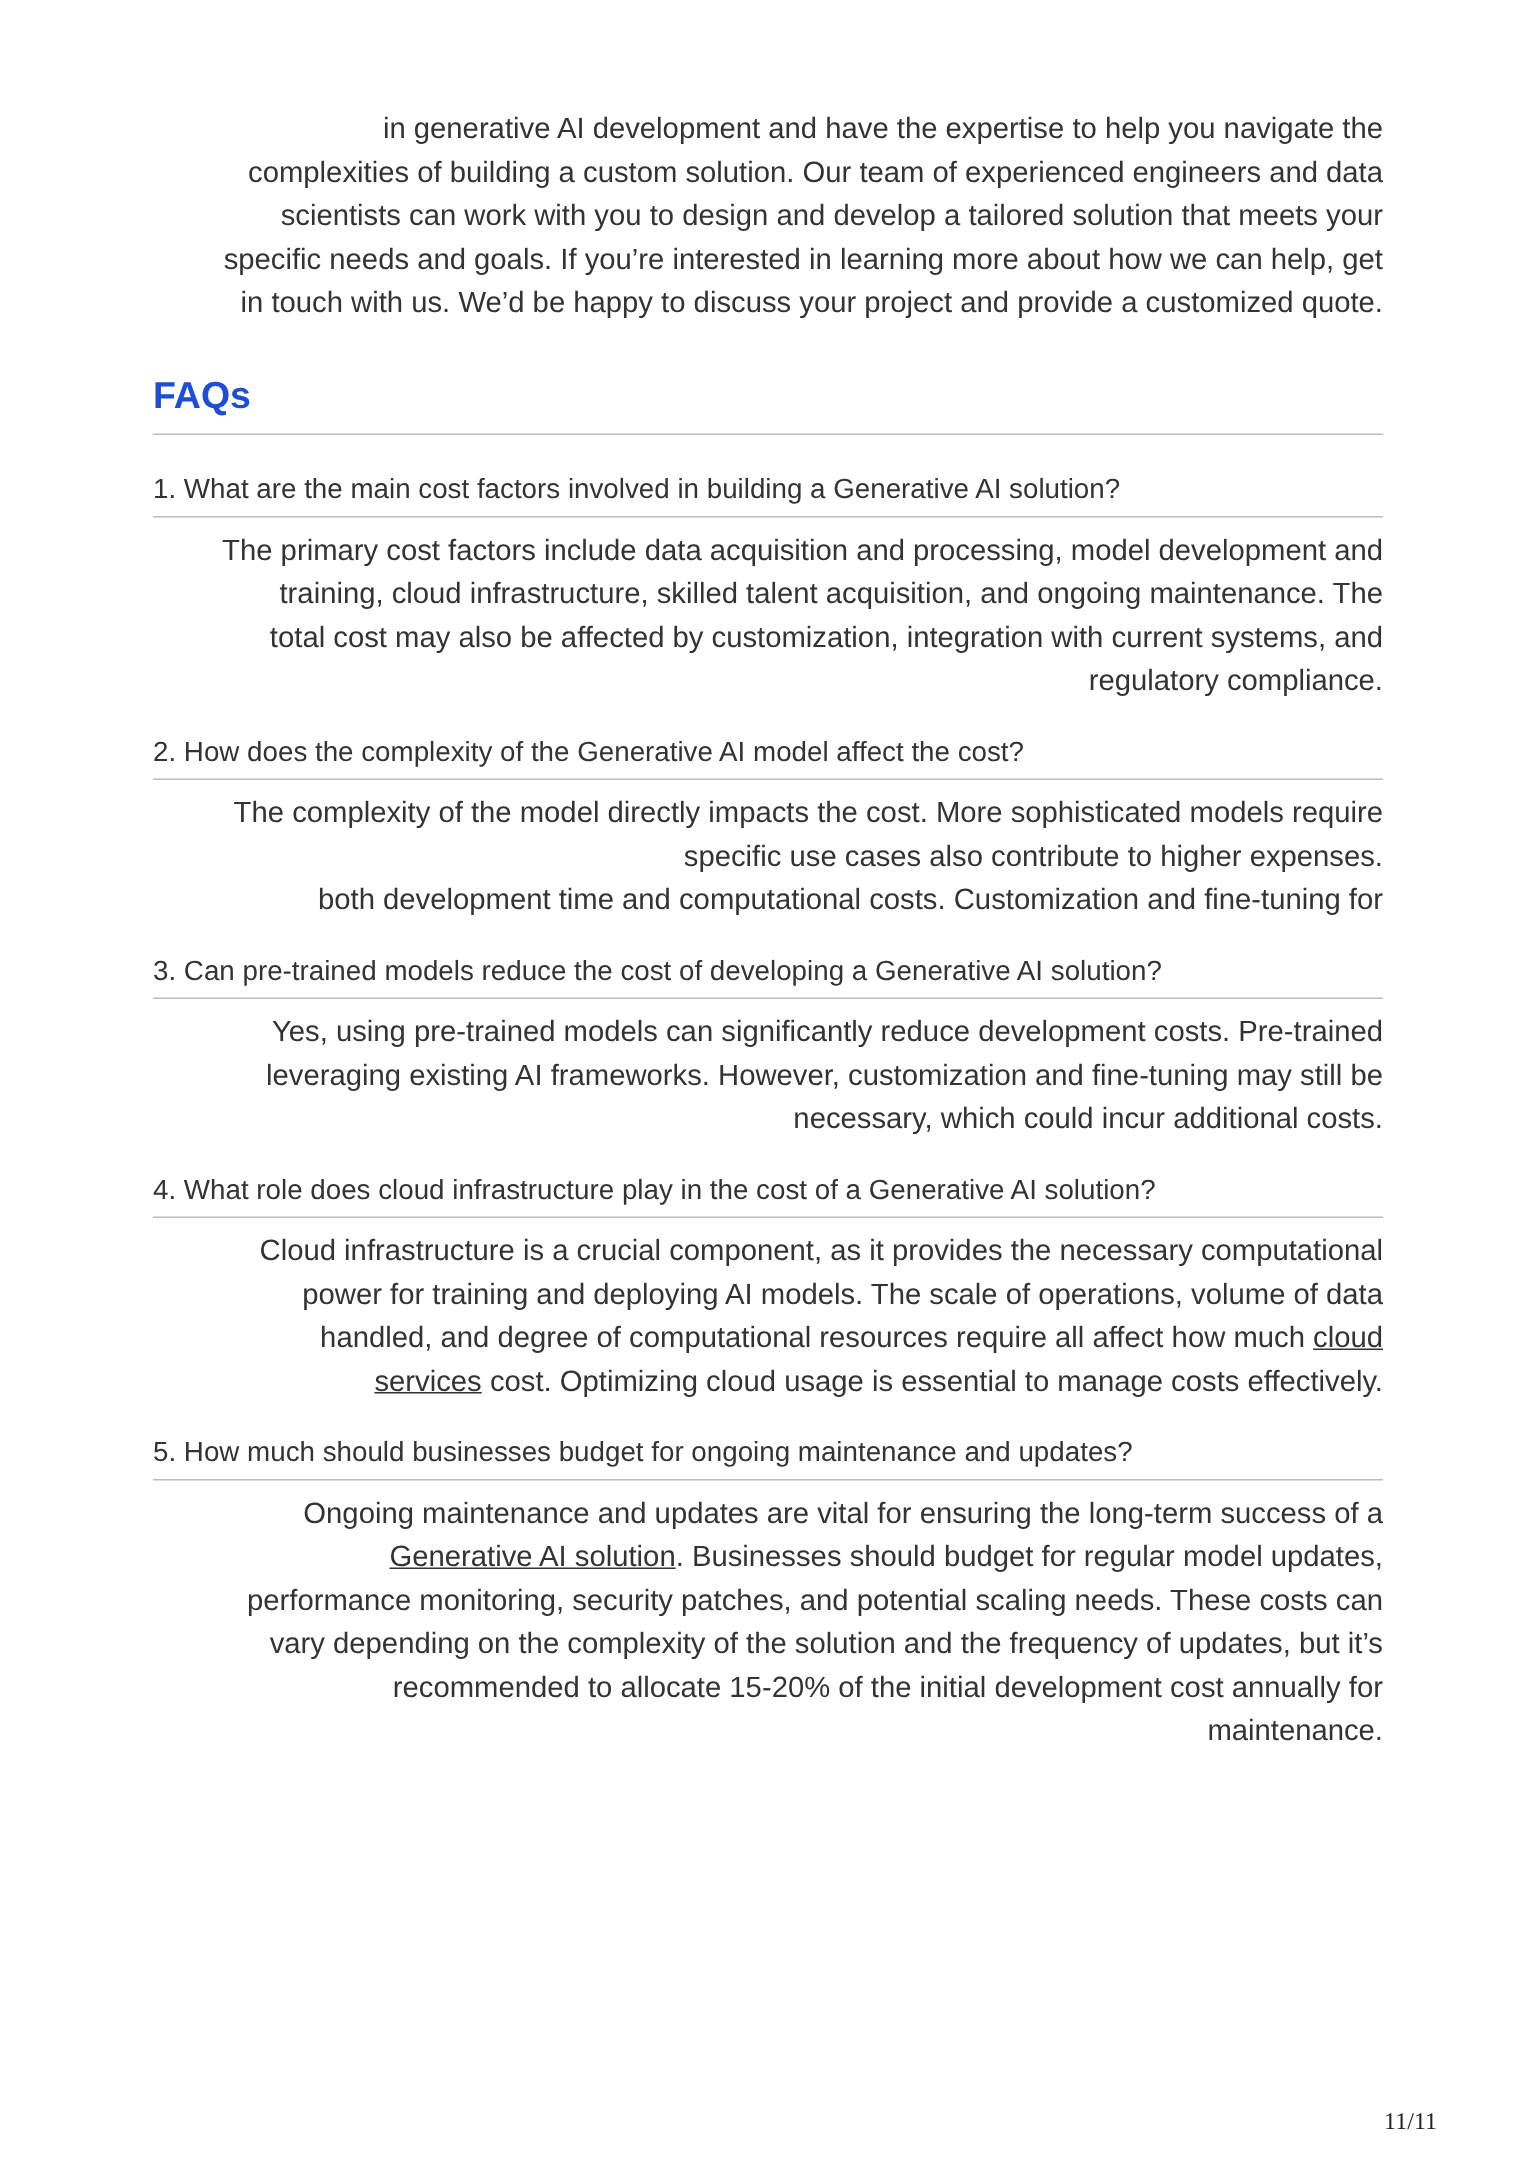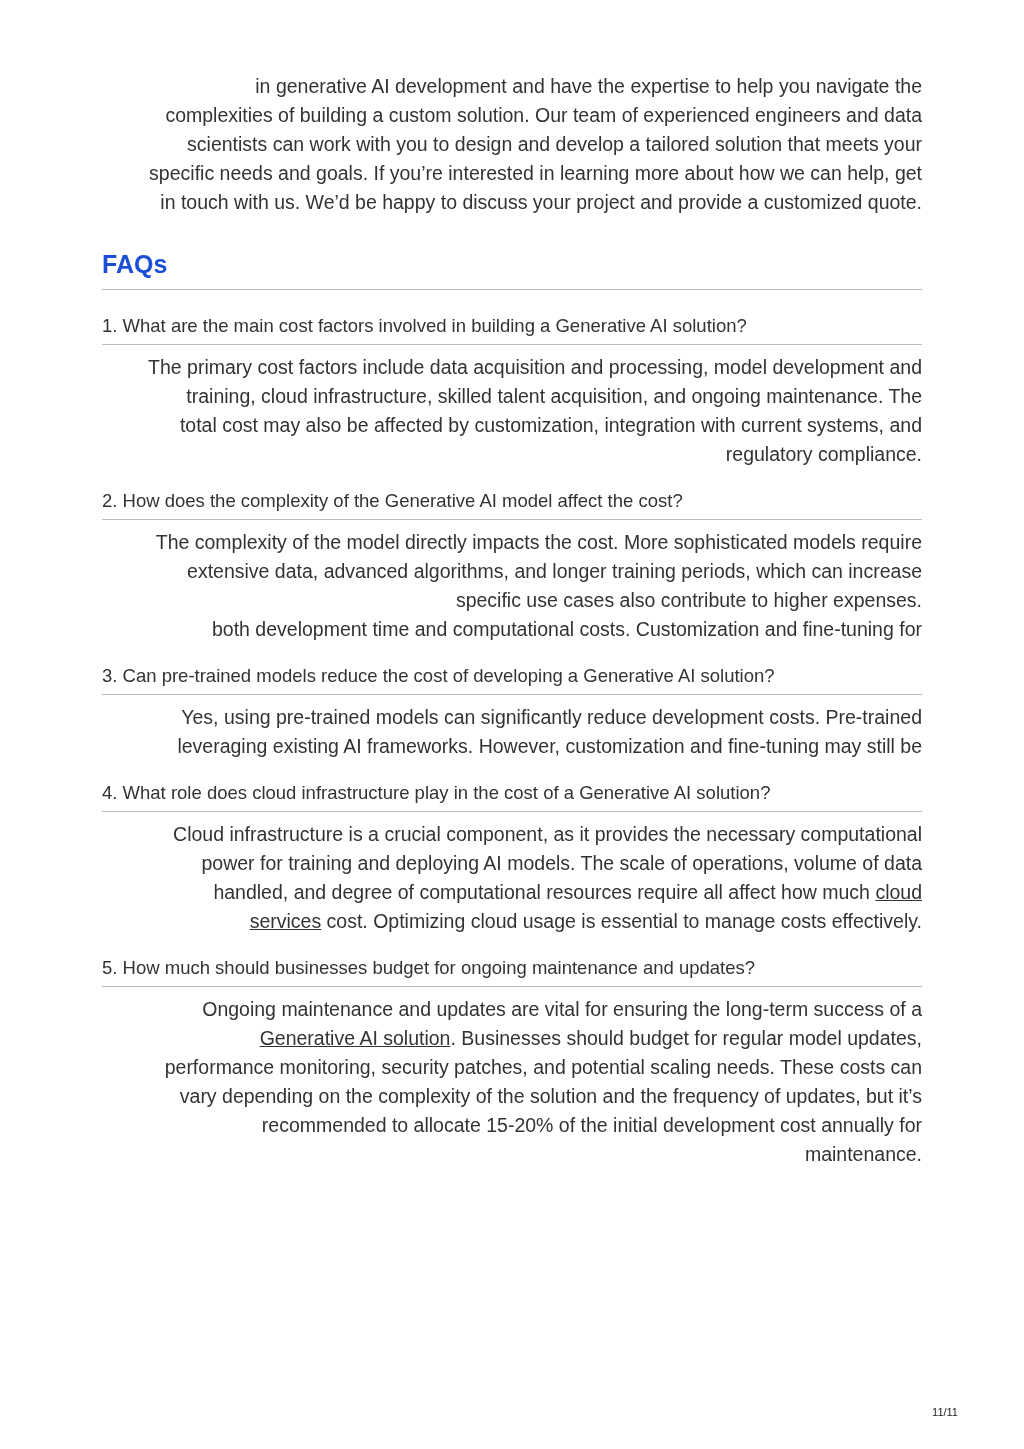--- a/index.html
+++ b/index.html
@@ -8,22 +8,22 @@
     .content { position: absolute; left: 102px; top: 72px; width: 820px; }
     .para { font-size: 19.5px; line-height: 29px; margin: 0; }
     .line { display: block; white-space: nowrap; text-align: right; }
     .h2 { font-size: 25px; font-weight: bold; margin: 32px 0 0 0; line-height: 30px; color: #1d4ed8; }
     .h2-rule { border: 0; border-top: 1.5px solid #bdbdbd; margin: 10px 0 0 0; }
     .faq { margin-top: 20px; }
     .faq:first-of-type { margin-top: 24px; }
     .q { font-size: 18.5px; font-weight: normal; line-height: 24px; margin: 0; color: #333; white-space: nowrap; }
     .q-rule { border: 0; border-top: 1.5px solid #bdbdbd; margin: 6px 0 8px 0; }
     a.link { color: #333333; text-decoration: underline; }
-    .page-num { position: absolute; right: 66px; top: 1406px; font-family: Liberation Sans, sans-serif;
-                font-size: 11px; color: #222; }
+    .page-num { position: absolute; right: 66px; top: 1406px; font-family: Liberation Serif, serif;
+                font-size: 16px; color: #222; }
   </style>
 </head>
 <body>
 
 <div class="content">
 
   <p class="para">
     <span class="line">in generative AI development and have the expertise to help you navigate the</span>
     <span class="line">complexities of building a custom solution. Our team of experienced engineers and data</span>
     <span class="line">scientists can work with you to design and develop a tailored solution that meets your</span>
@@ -43,32 +43,32 @@
       <span class="line">total cost may also be affected by customization, integration with current systems, and</span>
       <span class="line">regulatory compliance.</span>
     </p>
   </div>
 
   <div class="faq">
     <p class="q">2. How does the complexity of the Generative AI model affect the cost?</p>
     <hr class="q-rule">
     <p class="para">
       <span class="line">The complexity of the model directly impacts the cost. More sophisticated models require</span>
-      <span class="line">extensive data, advanced algorithms, and longer training periods, which can increase</span>
       <span class="line">specific use cases also contribute to higher expenses.</span>
       <span class="line">both development time and computational costs. Customization and fine-tuning for</span>
     </p>
   </div>
 
   <div class="faq">
     <p class="q">3. Can pre-trained models reduce the cost of developing a Generative AI solution?</p>
     <hr class="q-rule">
     <p class="para">
       <span class="line">Yes, using pre-trained models can significantly reduce development costs. Pre-trained</span>
       <span class="line">leveraging existing AI frameworks. However, customization and fine-tuning may still be</span>
+      <span class="line">necessary, which could incur additional costs.</span>
     </p>
   </div>
 
   <div class="faq">
     <p class="q">4. What role does cloud infrastructure play in the cost of a Generative AI solution?</p>
     <hr class="q-rule">
     <p class="para">
       <span class="line">Cloud infrastructure is a crucial component, as it provides the necessary computational</span>
       <span class="line">power for training and deploying AI models. The scale of operations, volume of data</span>
       <span class="line"><span>handled, and degree of computational resources require all affect how much </span><a class="link" href="#">cloud</a></span>

